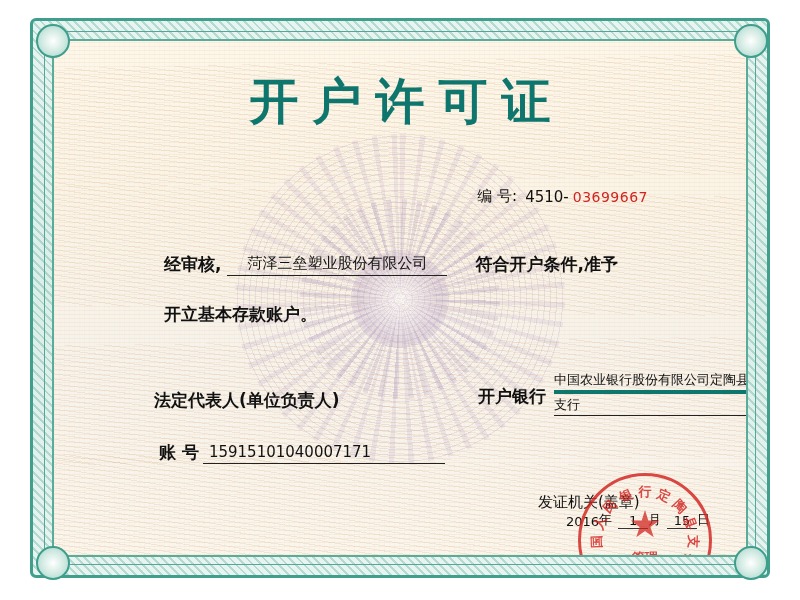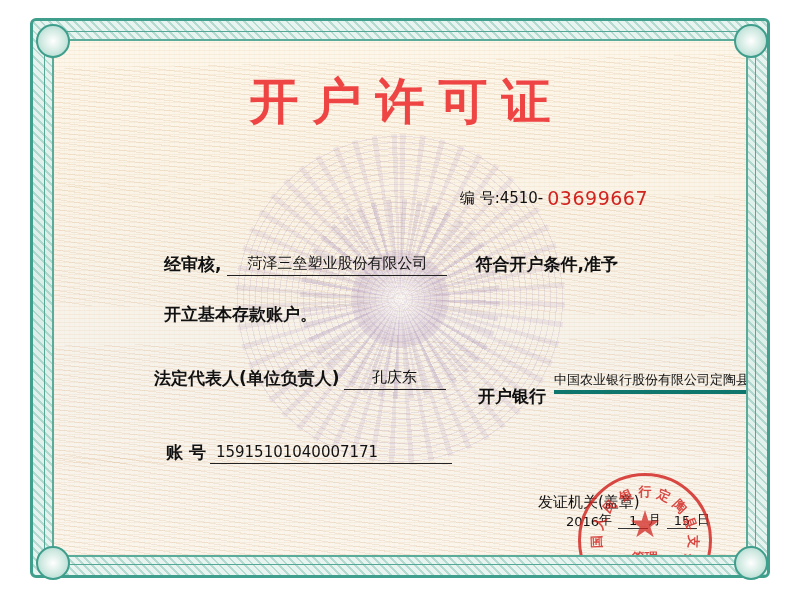--- a/index.html
+++ b/index.html
@@ -160,21 +160,21 @@
     position: absolute;
     top: 28px;
     left: 0;
     right: 0;
     text-align: center;
     font-family: "DejaVu Sans", sans-serif;
     font-size: 49px;
     font-weight: bold;
     letter-spacing: 14px;
     text-indent: 14px;
-    color: #ef4444;
+    color: #0f766e;
   }
 
   .row { position: absolute; display: flex; align-items: flex-end; }
 
   .label {
     font-family: "DejaVu Sans", sans-serif;
     font-size: 17px;
     font-weight: bold;
     color: #111;
     white-space: nowrap;
@@ -193,44 +193,44 @@
   }
   .value-sm {
     font-family: "DejaVu Sans", sans-serif;
     font-size: 13px;
     color: #111;
     white-space: nowrap;
   }
   .red {
     color: #d2231f;
     font-family: "DejaVu Sans", sans-serif;
-    font-size: 19px;
+    font-size: 14px;
     letter-spacing: 0.5px;
   }
 
   .ul {
     border-bottom: 1px solid #222;
     padding: 0 6px 2px 6px;
     text-align: center;
   }
 
   
   .row-approve { left: 100px; top: 148px; }
   .row-number  { right: 98px; top: 146px; align-items: center; }
 
   
   .row-body1 { left: 110px; top: 212px; }
   .row-body2 { left: 110px; top: 262px; }
 
   
-  .row-legal { left: 100px; top: 326px; }
+  .row-legal { left: 100px; top: 348px; gap: 28px; }
   .row-bank  { left: 424px; top: 330px; align-items: flex-start; }
 
   
-  .row-account { left: 112px; top: 400px; }
+  .row-account { left: 105px; top: 400px; }
 
   
   .row-issuer { left: 484px; top: 452px; }
   .row-date   { left: 512px; top: 470px; }
 
   .date-blank {
     display: inline-block;
     min-width: 30px;
     border-bottom: 1px solid #333;
     text-align: center;
@@ -306,43 +306,43 @@
     <div class="bg-rosette r2"></div>
     <div class="bg-rosette r3"></div>
 
     <div class="content">
 
       <div class="title">开户许可证</div>
 
 
       <div class="row row-number">
         <span class="label-lite">编 号:</span>
-        <span class="value" style="">4510-</span>
+        <span class="value" style="margin-left:8px">4510-</span>
         <span class="red" style="margin-left:4px">03699667</span>
       </div>
 
       <div class="row row-body1">
         <span class="label">经审核,</span>
         <span class="value ul" style="min-width:208px; margin-left:6px">菏泽三垒塑业股份有限公司</span>
         <span class="label" style="margin-left:28px">符合开户条件,准予</span>
       </div>
 
       <div class="row row-body2">
         <span class="label">开立基本存款账户。</span>
       </div>
 
       <div class="row row-legal">
         <span class="label">法定代表人(单位负责人)</span>
-        <span class="value ul" style="min-width:90px; margin-left:4px">孔庆东</span>
       </div>
 
       <div class="row row-bank">
         <span class="label" style="margin-top:14px">开户银行</span>
         <span style="margin-left:8px; display:flex; flex-direction:column;">
           <span class="value-sm" style="border-bottom:4px solid #0f766e; padding-bottom:1px;">中国农业银行股份有限公司定陶县</span>
+          <span class="value-sm" style="border-bottom:1px solid #222; padding:2px 0 1px 0;">支行</span>
         </span>
       </div>
 
       <div class="row row-account">
         <span class="label">账 号</span>
         <span class="value ul" style="min-width:230px; margin-left:4px; text-align:left">15915101040007171</span>
       </div>
 
       <div class="row row-issuer">
         <span class="label-lite">发证机关(盖章)</span>

